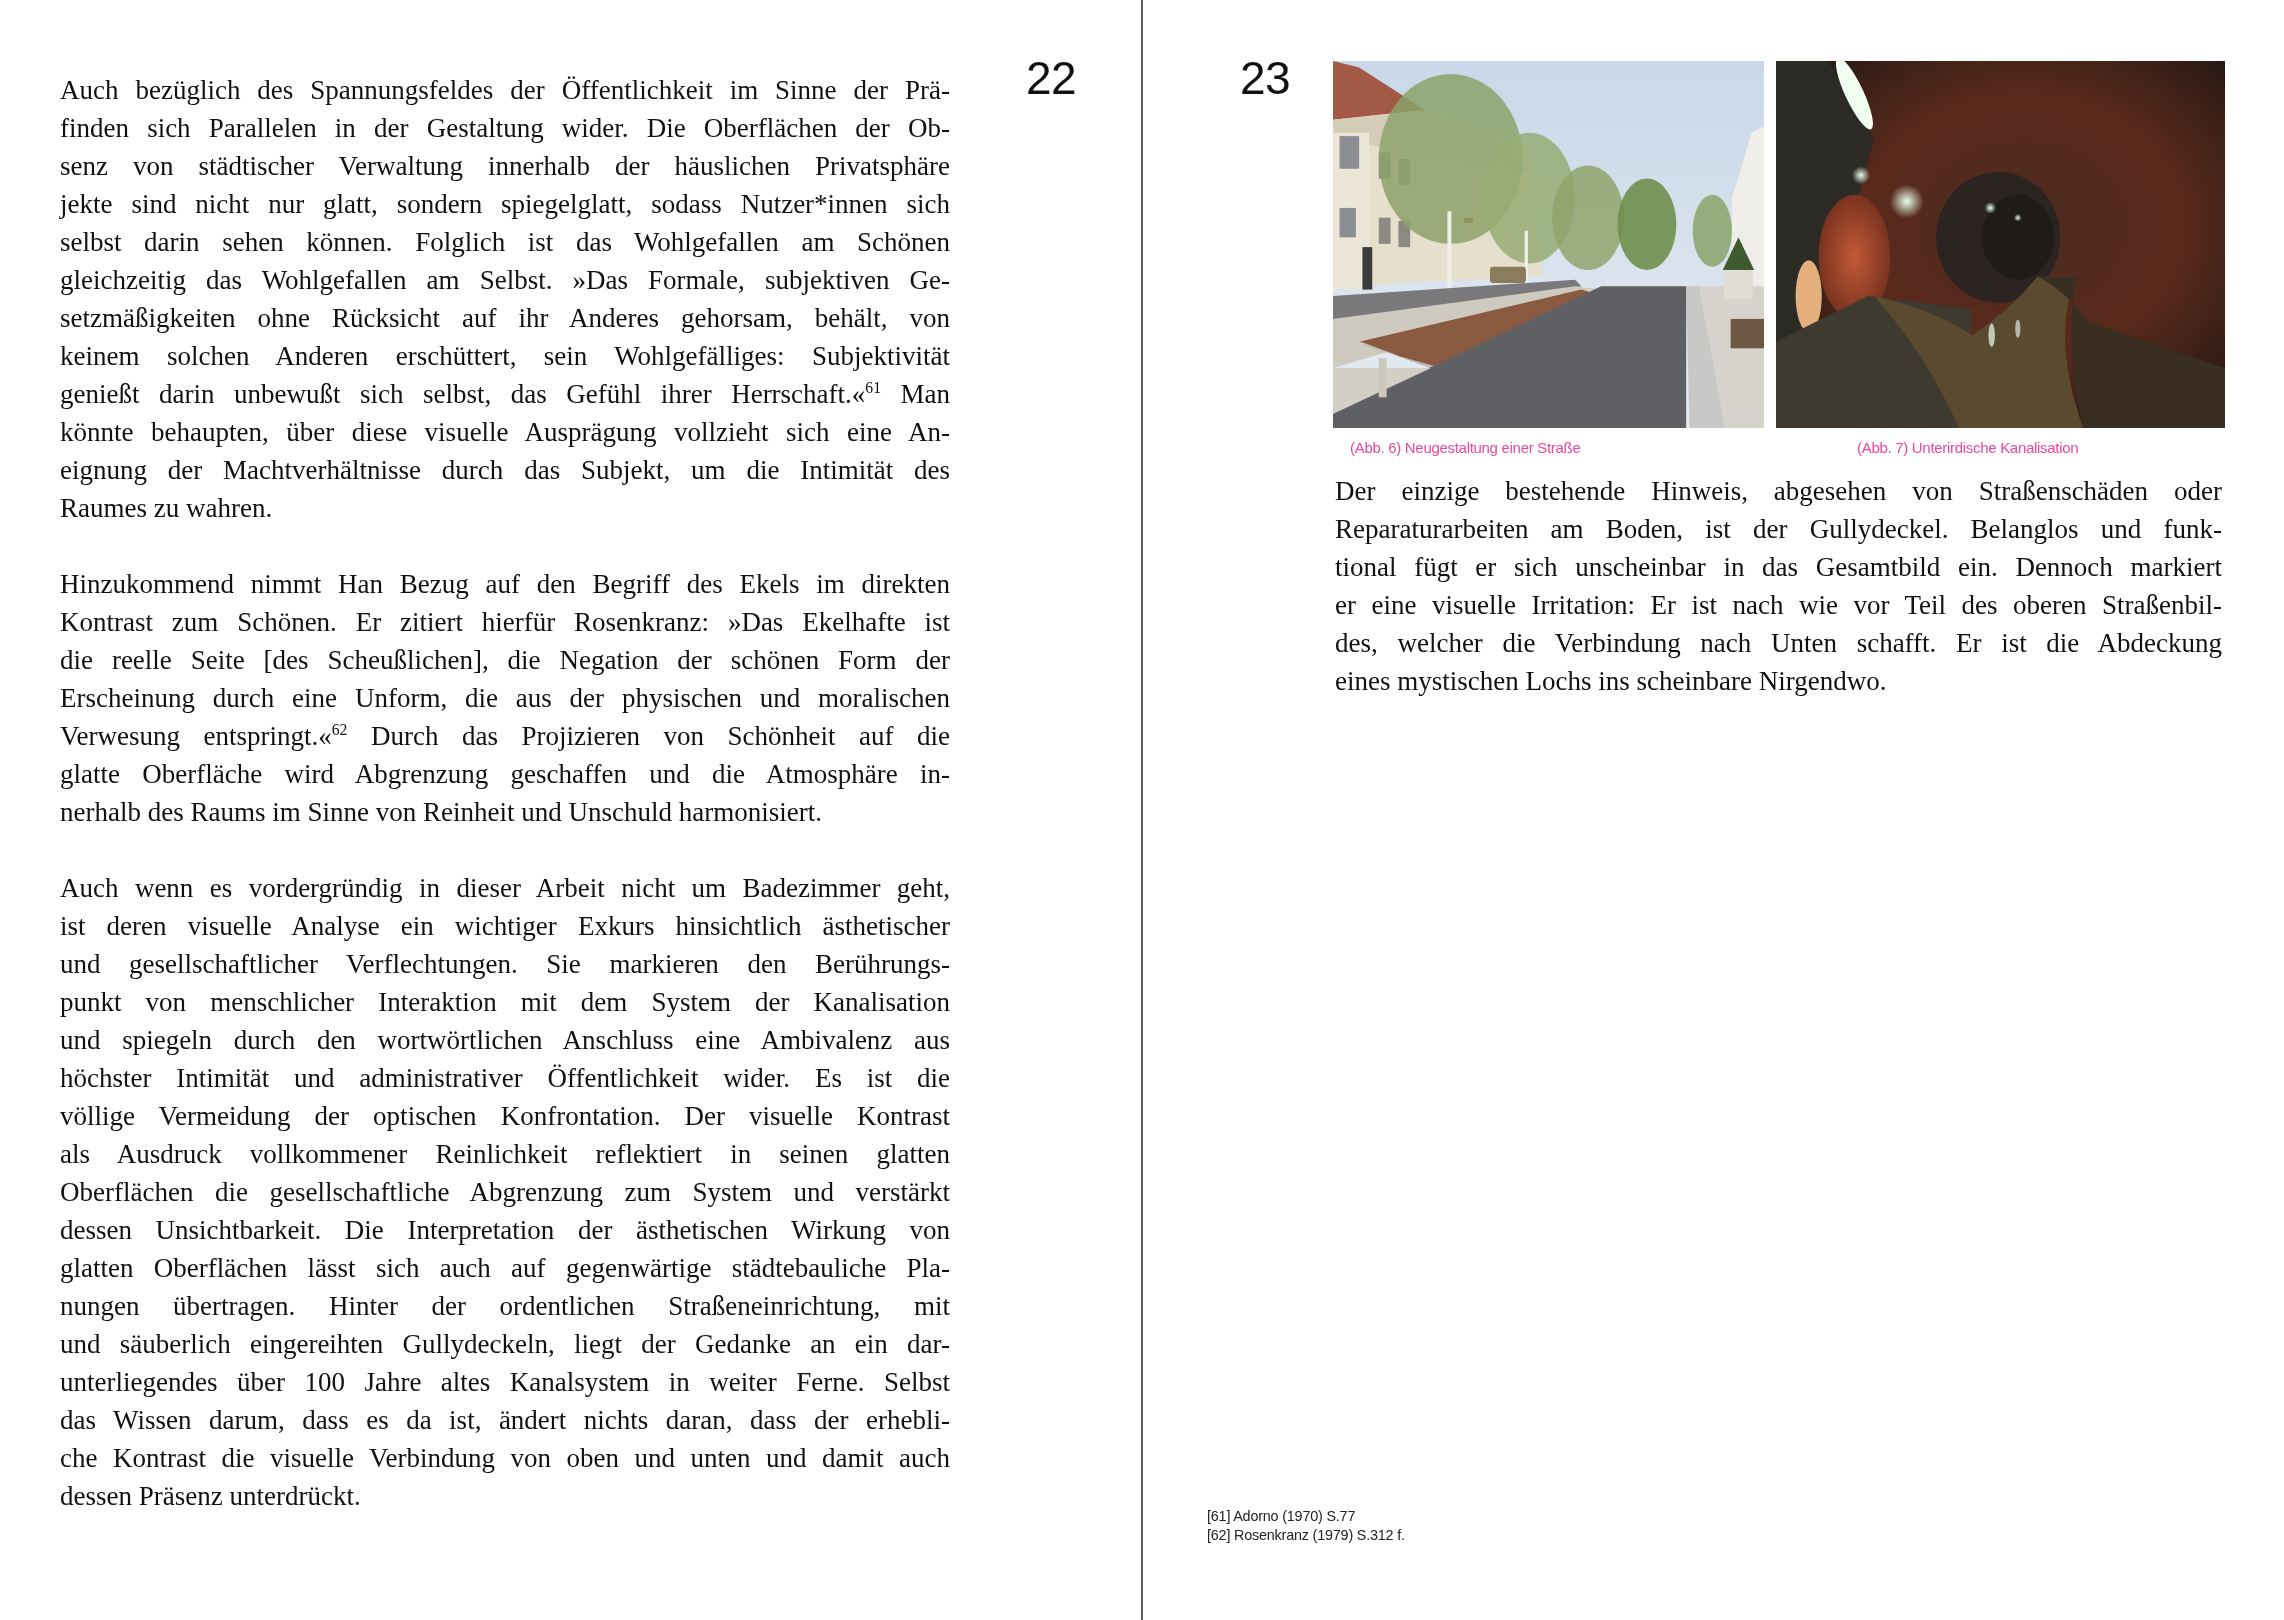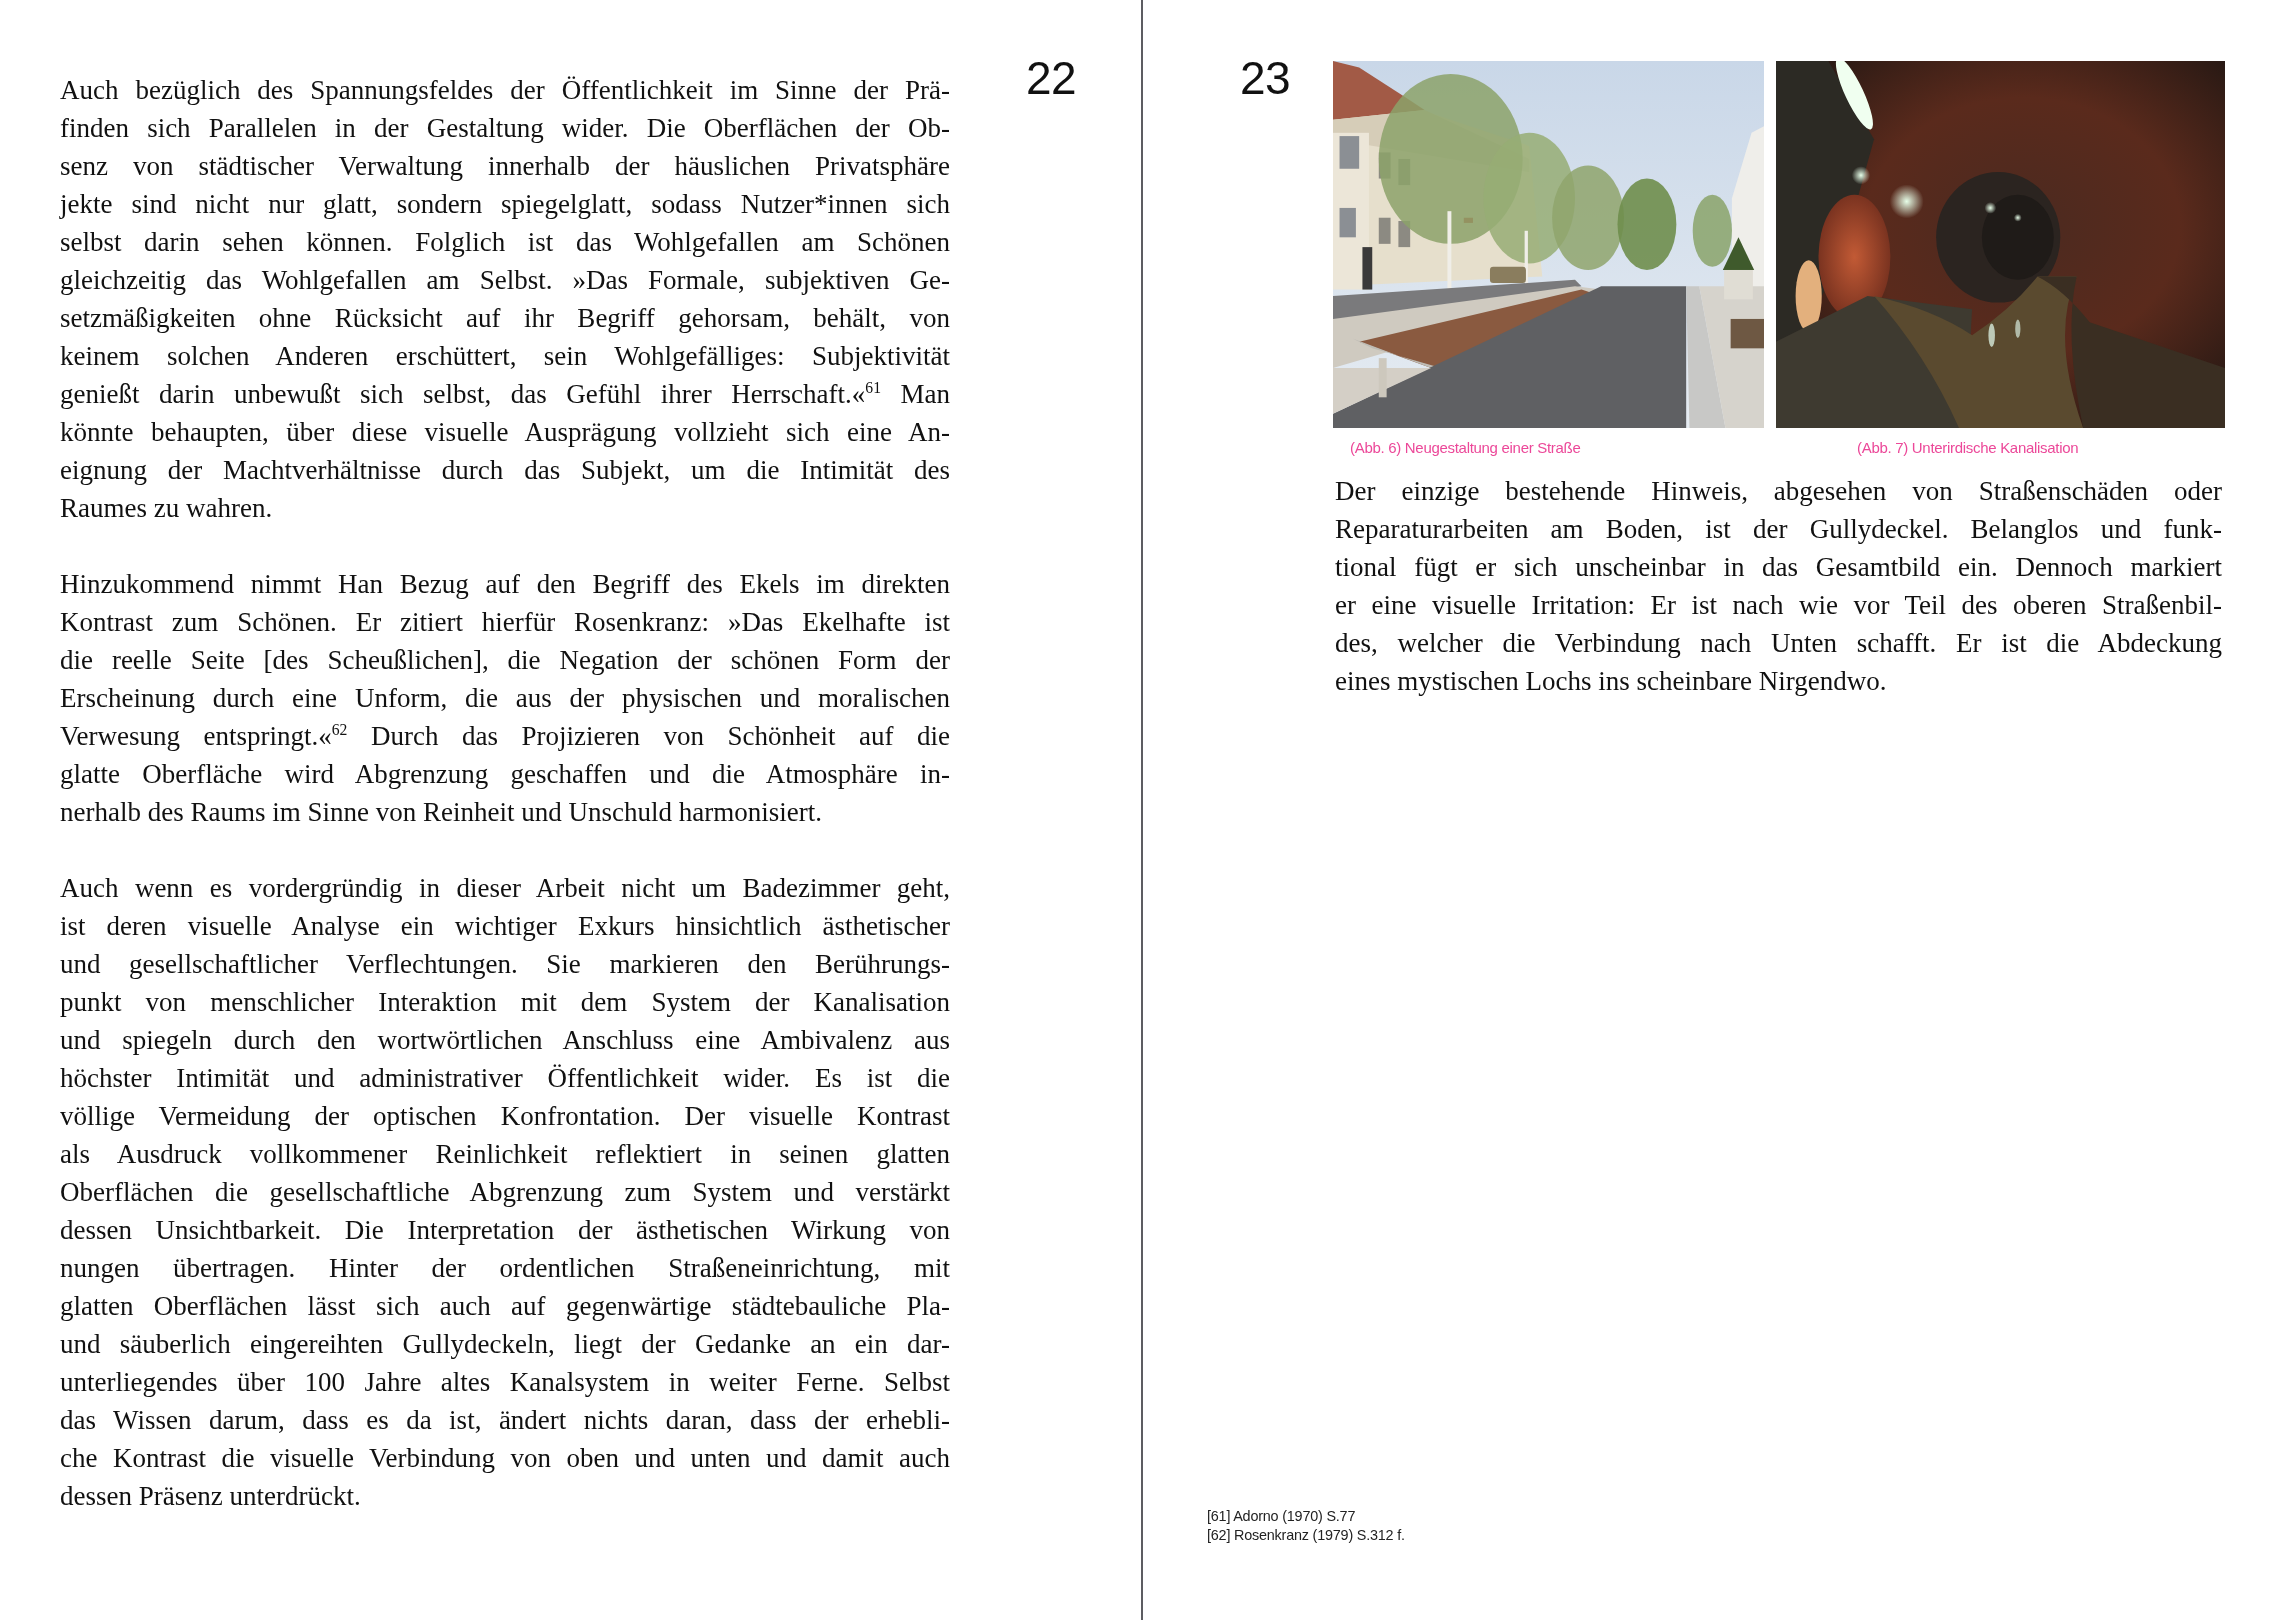--- a/index.html
+++ b/index.html
@@ -33,21 +33,21 @@
 
   <div class="page-number pn-left">22</div>
   <div class="body-text col-left" id="left-col">
       <p>
         <span class="line">Auch bezüglich des Spannungsfeldes der Öffentlichkeit im Sinne der Prä-</span>
         <span class="line">finden sich Parallelen in der Gestaltung wider. Die Oberflächen der Ob-</span>
         <span class="line">senz von städtischer Verwaltung innerhalb der häuslichen Privatsphäre</span>
         <span class="line">jekte sind nicht nur glatt, sondern spiegelglatt, sodass Nutzer*innen sich</span>
         <span class="line">selbst darin sehen können. Folglich ist das Wohlgefallen am Schönen</span>
         <span class="line">gleichzeitig das Wohlgefallen am Selbst. »Das Formale, subjektiven Ge-</span>
-        <span class="line">setzmäßigkeiten ohne Rücksicht auf ihr Begriff gehorsam, behält, von</span>
+        <span class="line">setzmäßigkeiten ohne Rücksicht auf ihr Anderes gehorsam, behält, von</span>
         <span class="line">keinem solchen Anderen erschüttert, sein Wohlgefälliges: Subjektivität</span>
         <span class="line">genießt darin unbewußt sich selbst, das Gefühl ihrer Herrschaft.«<sup>61</sup> Man</span>
         <span class="line">könnte behaupten, über diese visuelle Ausprägung vollzieht sich eine An-</span>
         <span class="line">eignung der Machtverhältnisse durch das Subjekt, um die Intimität des</span>
         <span class="line last">Raumes zu wahren.</span>
       </p>
       <p>
         <span class="line">Hinzukommend nimmt Han Bezug auf den Begriff des Ekels im direkten</span>
         <span class="line">Kontrast zum Schönen. Er zitiert hierfür Rosenkranz: »Das Ekelhafte ist</span>
         <span class="line">die reelle Seite [des Scheußlichen], die Negation der schönen Form der</span>
@@ -60,22 +60,22 @@
         <span class="line">Auch wenn es vordergründig in dieser Arbeit nicht um Badezimmer geht,</span>
         <span class="line">ist deren visuelle Analyse ein wichtiger Exkurs hinsichtlich ästhetischer</span>
         <span class="line">und gesellschaftlicher Verflechtungen. Sie markieren den Berührungs-</span>
         <span class="line">punkt von menschlicher Interaktion mit dem System der Kanalisation</span>
         <span class="line">und spiegeln durch den wortwörtlichen Anschluss eine Ambivalenz aus</span>
         <span class="line">höchster Intimität und administrativer Öffentlichkeit wider. Es ist die</span>
         <span class="line">völlige Vermeidung der optischen Konfrontation. Der visuelle Kontrast</span>
         <span class="line">als Ausdruck vollkommener Reinlichkeit reflektiert in seinen glatten</span>
         <span class="line">Oberflächen die gesellschaftliche Abgrenzung zum System und verstärkt</span>
         <span class="line">dessen Unsichtbarkeit. Die Interpretation der ästhetischen Wirkung von</span>
+        <span class="line">glatten Oberflächen lässt sich auch auf gegenwärtige städtebauliche Pla-</span>
         <span class="line">nungen übertragen. Hinter der ordentlichen Straßeneinrichtung, mit</span>
-        <span class="line">glatten Oberflächen lässt sich auch auf gegenwärtige städtebauliche Pla-</span>
         <span class="line">und säuberlich eingereihten Gullydeckeln, liegt der Gedanke an ein dar-</span>
         <span class="line">unterliegendes über 100 Jahre altes Kanalsystem in weiter Ferne. Selbst</span>
         <span class="line">das Wissen darum, dass es da ist, ändert nichts daran, dass der erhebli-</span>
         <span class="line">che Kontrast die visuelle Verbindung von oben und unten und damit auch</span>
         <span class="line last">dessen Präsenz unterdrückt.</span>
       </p>
     </div>
 
   <div class="divider"></div>
 

